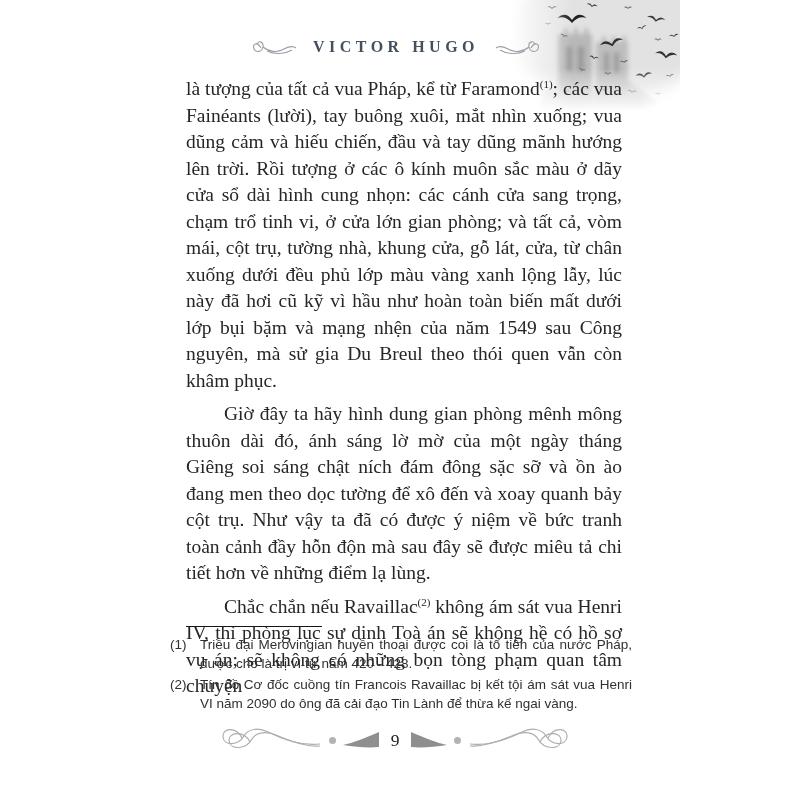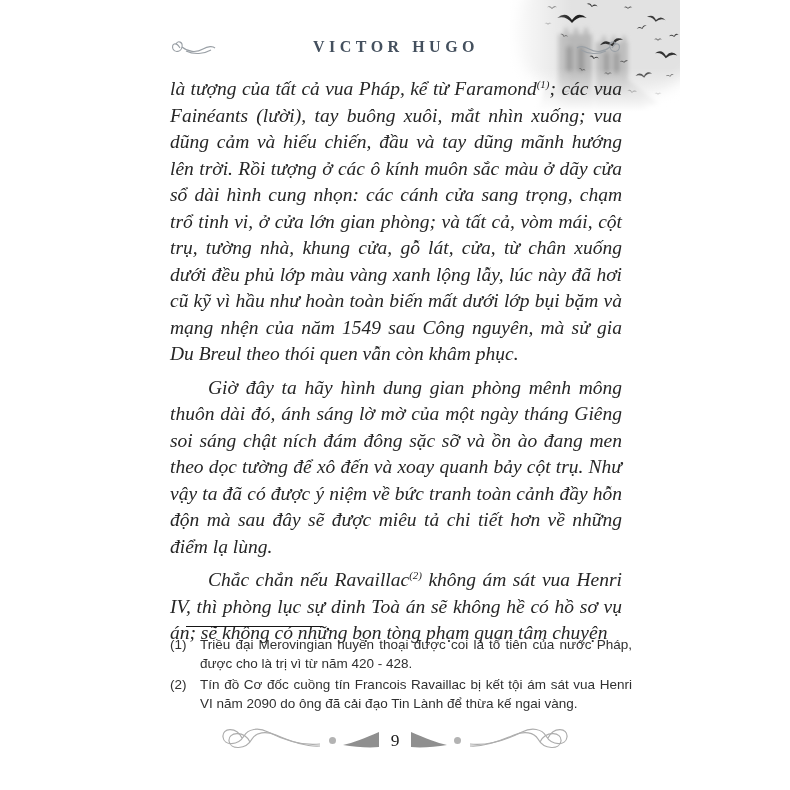--- a/index.html
+++ b/index.html
@@ -5,39 +5,39 @@
   html,body { margin:0; padding:0; background:#ffffff; }
   .page {
     position:relative; width:790px; height:790px;
     background:#ffffff; overflow:hidden;
     font-family:"Liberation Serif", serif;
   }
 
   
   .header {
     position:absolute; top:38px; left:170px; width:452px;
-    display:flex; align-items:center; justify-content:space-between; gap:16px;
+    display:flex; align-items:center; justify-content:center; gap:16px;
   }
   .running-title {
     font-family:"Liberation Serif", serif;
     font-weight:bold; font-size:16px; letter-spacing:4.5px;
     color:#44505e; white-space:nowrap;
   }
   .ornament svg { display:block; }
 
   
   .illustration { position:absolute; top:0; left:508px; width:172px; height:112px; }
 
   
   .body-text {
     position:absolute; top:76px; left:170px; width:452px;
     font-size:19.5px; line-height:26.5px; color:#262626;
     text-align:justify;
   }
-  .body-text p { margin:0 0 7px 0;font-style:italic; }
+  .body-text p { margin:0 0 7px 16px; }
   .body-text p.indent { text-indent:38px; }
   .body-text sup {
     font-size:11px; line-height:0; vertical-align:7px; letter-spacing:0;
   }
 
   
   .footnotes {
     position:absolute; top:626px; left:170px; width:462px;
     font-family:"Liberation Sans", sans-serif;
     font-size:13.5px; line-height:19px; color:#303030;

